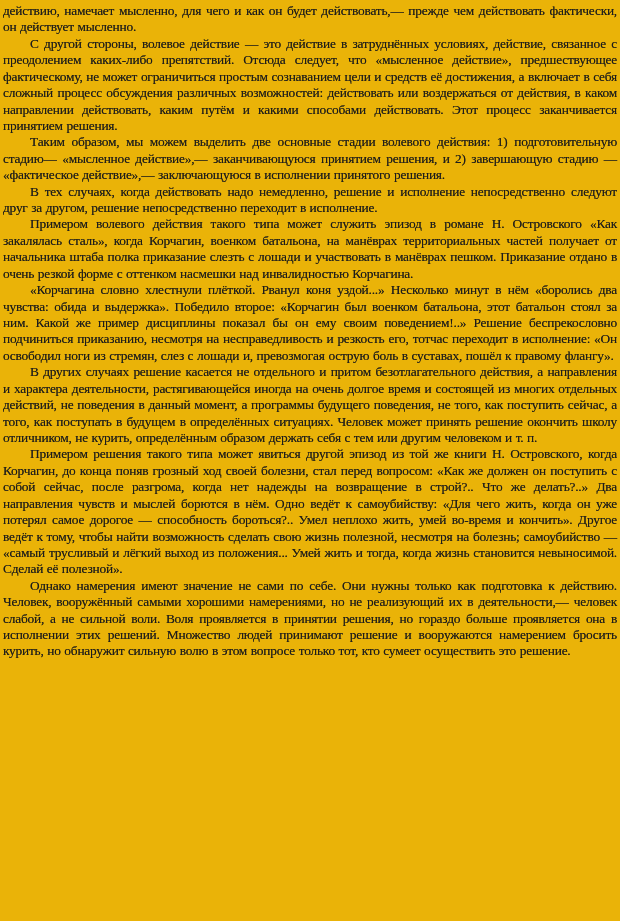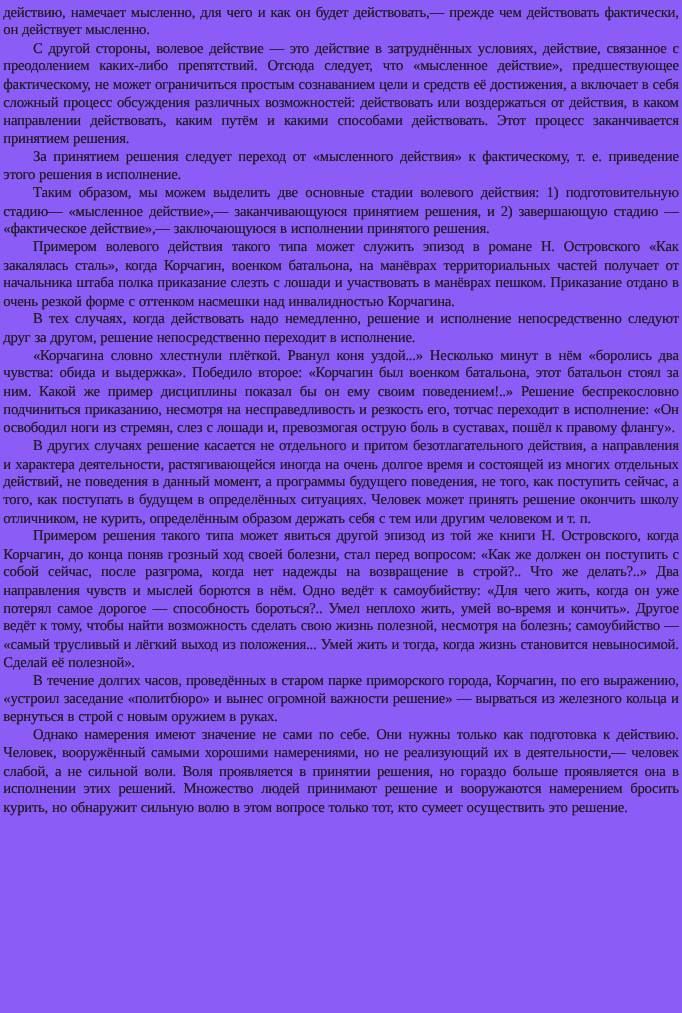--- a/index.html
+++ b/index.html
@@ -6,21 +6,21 @@
     margin: 0;
     padding: 0;
     background: #e8e8e8;
   }
   .page {
     position: relative;
     width: 620px;
     height: 921px;
     margin: 0 auto;
     box-sizing: border-box;
-    background: #8b5cf6;
+    background: #eab308;
     color: #1d1d1d;
     font-family: "Liberation Serif", "DejaVu Serif", serif;
     font-size: 13.4px;
     line-height: 16.42px;
     letter-spacing: -0.22px;
     text-align: justify;
     padding: 3px 3px 0 3px;
     overflow: hidden;
     
     text-shadow: 0 0 0.45px rgba(20,20,20,0.65);
@@ -33,22 +33,20 @@
   .page p.continuation {
     text-indent: 0;
   }
 </style>
 </head>
 <body>
 
 <div class="page">
   <p class="continuation">действию, намечает мысленно, для чего и как он будет действовать,— прежде чем действовать фактически, он действует мысленно.</p>
   <p>С другой стороны, волевое действие — это действие в затруднённых условиях, действие, связанное с преодолением каких-либо препятствий. Отсюда следует, что «мысленное действие», предшествующее фактическому, не может ограничиться простым сознаванием цели и средств её достижения, а включает в себя сложный процесс обсуждения различных возможностей: действовать или воздержаться от действия, в каком направлении действовать, каким путём и какими способами действовать. Этот процесс заканчивается принятием решения.</p>
-  <p>За принятием решения следует переход от «мысленного действия» к фактическому, т. е. приведение этого решения в исполнение.</p>
   <p>Таким образом, мы можем выделить две основные стадии волевого действия: 1) подготовительную стадию— «мысленное действие»,— заканчивающуюся принятием решения, и 2) завершающую стадию — «фактическое действие»,— заключающуюся в исполнении принятого решения.</p>
+  <p>В тех случаях, когда действовать надо немедленно, решение и исполнение непосредственно следуют друг за другом, решение непосредственно переходит в исполнение.</p>
   <p>Примером волевого действия такого типа может служить эпизод в романе Н. Островского «Как закалялась сталь», когда Корчагин, военком батальона, на манёврах территориальных частей получает от начальника штаба полка приказание слезть с лошади и участвовать в манёврах пешком. Приказание отдано в очень резкой форме с оттенком насмешки над инвалидностью Корчагина.</p>
-  <p>В тех случаях, когда действовать надо немедленно, решение и исполнение непосредственно следуют друг за другом, решение непосредственно переходит в исполнение.</p>
   <p>«Корчагина словно хлестнули плёткой. Рванул коня уздой...» Несколько минут в нём «боролись два чувства: обида и выдержка». Победило второе: «Корчагин был военком батальона, этот батальон стоял за ним. Какой же пример дисциплины показал бы он ему своим поведением!..» Решение беспрекословно подчиниться приказанию, несмотря на несправедливость и резкость его, тотчас переходит в исполнение: «Он освободил ноги из стремян, слез с лошади и, превозмогая острую боль в суставах, пошёл к правому флангу».</p>
   <p>В других случаях решение касается не отдельного и притом безотлагательного действия, а направления и характера деятельности, растягивающейся иногда на очень долгое время и состоящей из многих отдельных действий, не поведения в данный момент, а программы будущего поведения, не того, как поступить сейчас, а того, как поступать в будущем в определённых ситуациях. Человек может принять решение окончить школу отличником, не курить, определённым образом держать себя с тем или другим человеком и т. п.</p>
   <p>Примером решения такого типа может явиться другой эпизод из той же книги Н. Островского, когда Корчагин, до конца поняв грозный ход своей болезни, стал перед вопросом: «Как же должен он поступить с собой сейчас, после разгрома, когда нет надежды на возвращение в строй?.. Что же делать?..» Два направления чувств и мыслей борются в нём. Одно ведёт к самоубийству: «Для чего жить, когда он уже потерял самое дорогое — способность бороться?.. Умел неплохо жить, умей во-время и кончить». Другое ведёт к тому, чтобы найти возможность сделать свою жизнь полезной, несмотря на болезнь; самоубийство — «самый трусливый и лёгкий выход из положения... Умей жить и тогда, когда жизнь становится невыносимой. Сделай её полезной».</p>
-  <p>В течение долгих часов, проведённых в старом парке приморского города, Корчагин, по его выражению, «устроил заседание «политбюро» и вынес огромной важности решение» — вырваться из железного кольца и вернуться в строй с новым оружием в руках.</p>
   <p>Однако намерения имеют значение не сами по себе. Они нужны только как подготовка к действию. Человек, вооружённый самыми хорошими намерениями, но не реализующий их в деятельности,— человек слабой, а не сильной воли. Воля проявляется в принятии решения, но гораздо больше проявляется она в исполнении этих решений. Множество людей принимают решение и вооружаются намерением бросить курить, но обнаружит сильную волю в этом вопросе только тот, кто сумеет осуществить это решение.</p>
 </div>
 
 </body></html>

